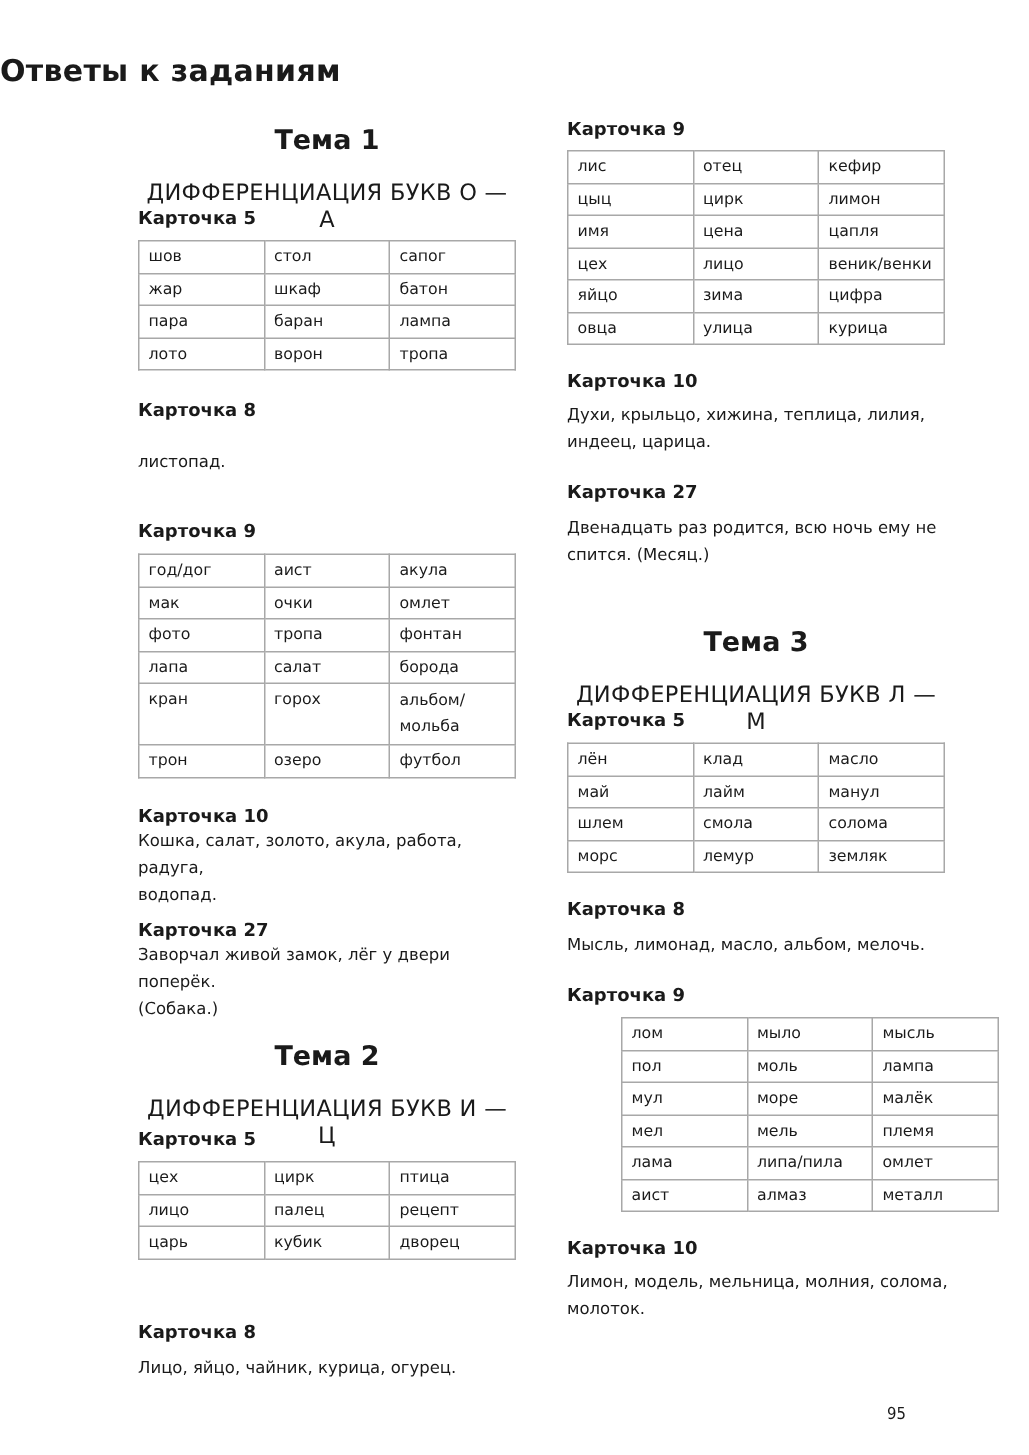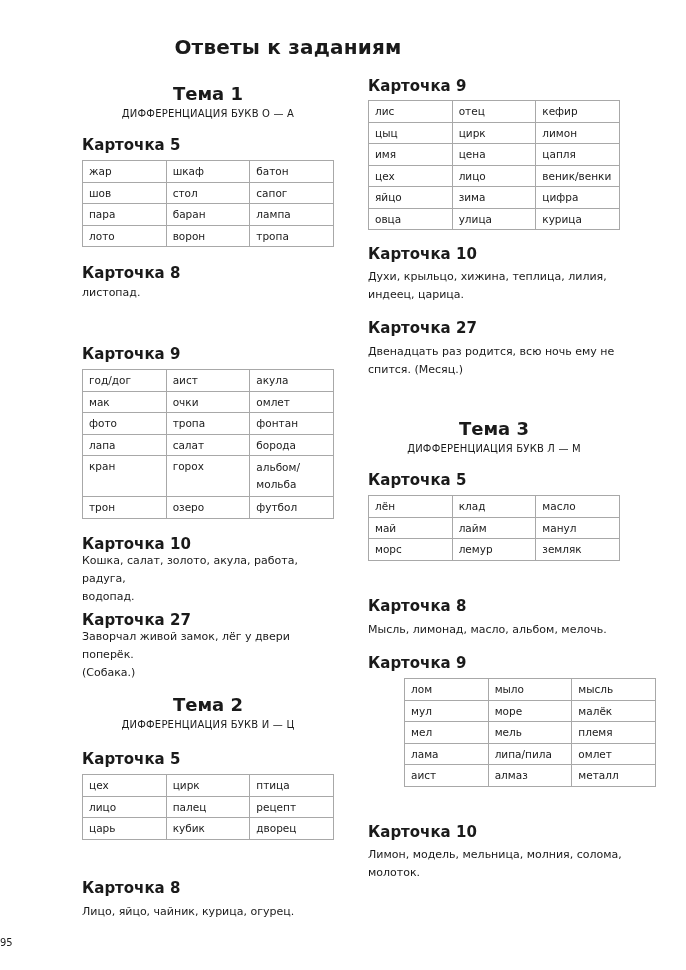--- a/index.html
+++ b/index.html
@@ -1,75 +1,75 @@
 <!DOCTYPE html>
 <html><head>
 <meta charset="utf-8">
 <style>
   html, body { margin: 0; padding: 0; background: #ffffff; }
   body { width: 686px; height: 970px; position: relative; overflow: hidden;
          font-family: "DejaVu Sans", sans-serif; color: #1a1a1a; }
-  .page-title { position: absolute; top: 35px; left: 0; width: 576px; text-align: center;
+  .page-title { position: absolute; top: 35px; left: 0; width: 576px; 
                 font-size: 20px; font-weight: bold; letter-spacing: 0.2px; }
   .col { position: absolute; width: 252px; }
   .col.left { left: 77px; }
   .col.right { left: 363px; }
   .topic { text-align: center; }
   .topic-title { font-size: 18px; font-weight: bold; line-height: 22px; }
-  .topic-sub { font-size: 10px; line-height: 18px; margin-top: 0; letter-spacing: 0.2px; }
-  .card-h { font-size: 15px; font-weight: bold; line-height: 14px; }
+  .topic-sub { font-size: 15px; line-height: 18px; margin-top: 14px; letter-spacing: 0.2px; }
+  .card-h { font-size: 12px; font-weight: bold; line-height: 14px; }
   .card-text { font-size: 11px; line-height: 18px; }
   table.words { border-collapse: collapse; width: 252px; table-layout: fixed; }
   table.words td { border: 1px solid #a8a8a8; font-size: 10.5px; padding: 3px 6px 3px 6px;
                    height: 14px; line-height: 14.5px; vertical-align: top; }
-  .abs { position: absolute; left: 5px; }
-  .page-number { position: absolute; top: 936px; left: 0; width: 604px; text-align: left;
+  .abs { position: absolute; left: 15px; }
+  .page-number { position: absolute; top: 936px; left: 0; width: 604px; text-align: right;
                  font-family: "DejaVu Sans Condensed", "DejaVu Sans", sans-serif; font-size: 11px; }
 </style>
 </head>
 <body>
 
 <div class="page-title">Ответы к заданиям</div>
 
 <div class="col left">
 
   <div class="topic abs" style="top:83px; width:252px;">
     <div class="topic-title">Тема 1</div>
     <div class="topic-sub">ДИФФЕРЕНЦИАЦИЯ БУКВ О — А</div>
   </div>
 
   <div class="card-h abs" style="top:138px;">Карточка 5</div>
   <table class="words abs" style="top:160px;">
     <tbody>
         <tr>
+      <td>шов</td>
+      <td>стол</td>
+      <td>сапог</td>
+    </tr>
+    <tr>
       <td>жар</td>
       <td>шкаф</td>
       <td>батон</td>
     </tr>
     <tr>
-      <td>шов</td>
-      <td>стол</td>
-      <td>сапог</td>
-    </tr>
-    <tr>
       <td>пара</td>
       <td>баран</td>
       <td>лампа</td>
     </tr>
     <tr>
       <td>лото</td>
       <td>ворон</td>
       <td>тропа</td>
     </tr>
   </tbody>
     </table>
 
   <div class="card-h abs" style="top:266px;">Карточка 8</div>
   <div class="card-text abs" style="top:283px; width:260px;">
-    <div style="margin-top:1px;">листопад.</div>
+    <div style="margin-top:16px;">листопад.</div>
   </div>
 
   <div class="card-h abs" style="top:347px;">Карточка 9</div>
   <table class="words abs" style="top:369px;">
     <tbody>
         <tr>
       <td>год/дог</td>
       <td>аист</td>
       <td>акула</td>
     </tr>
@@ -208,37 +208,47 @@
       <td>лён</td>
       <td>клад</td>
       <td>масло</td>
     </tr>
     <tr>
       <td>май</td>
       <td>лайм</td>
       <td>манул</td>
     </tr>
     <tr>
+      <td>шлем</td>
+      <td>смола</td>
+      <td>солома</td>
+    </tr>
+    <tr>
       <td>морс</td>
       <td>лемур</td>
       <td>земляк</td>
     </tr>
   </tbody>
     </table>
 
   <div class="card-h abs" style="top:599px;">Карточка 8</div>
   <div class="card-text abs" style="top:621px; width:260px;">Мысль, лимонад, масло, альбом, мелочь.</div>
 
   <div class="card-h abs" style="top:656px;">Карточка 9</div>
   <table class="words abs" style="top:678px;margin-left:36px;">
     <tbody>
         <tr>
       <td>лом</td>
       <td>мыло</td>
       <td>мысль</td>
+    </tr>
+    <tr>
+      <td>пол</td>
+      <td>моль</td>
+      <td>лампа</td>
     </tr>
     <tr>
       <td>мул</td>
       <td>море</td>
       <td>малёк</td>
     </tr>
     <tr>
       <td>мел</td>
       <td>мель</td>
       <td>племя</td>

